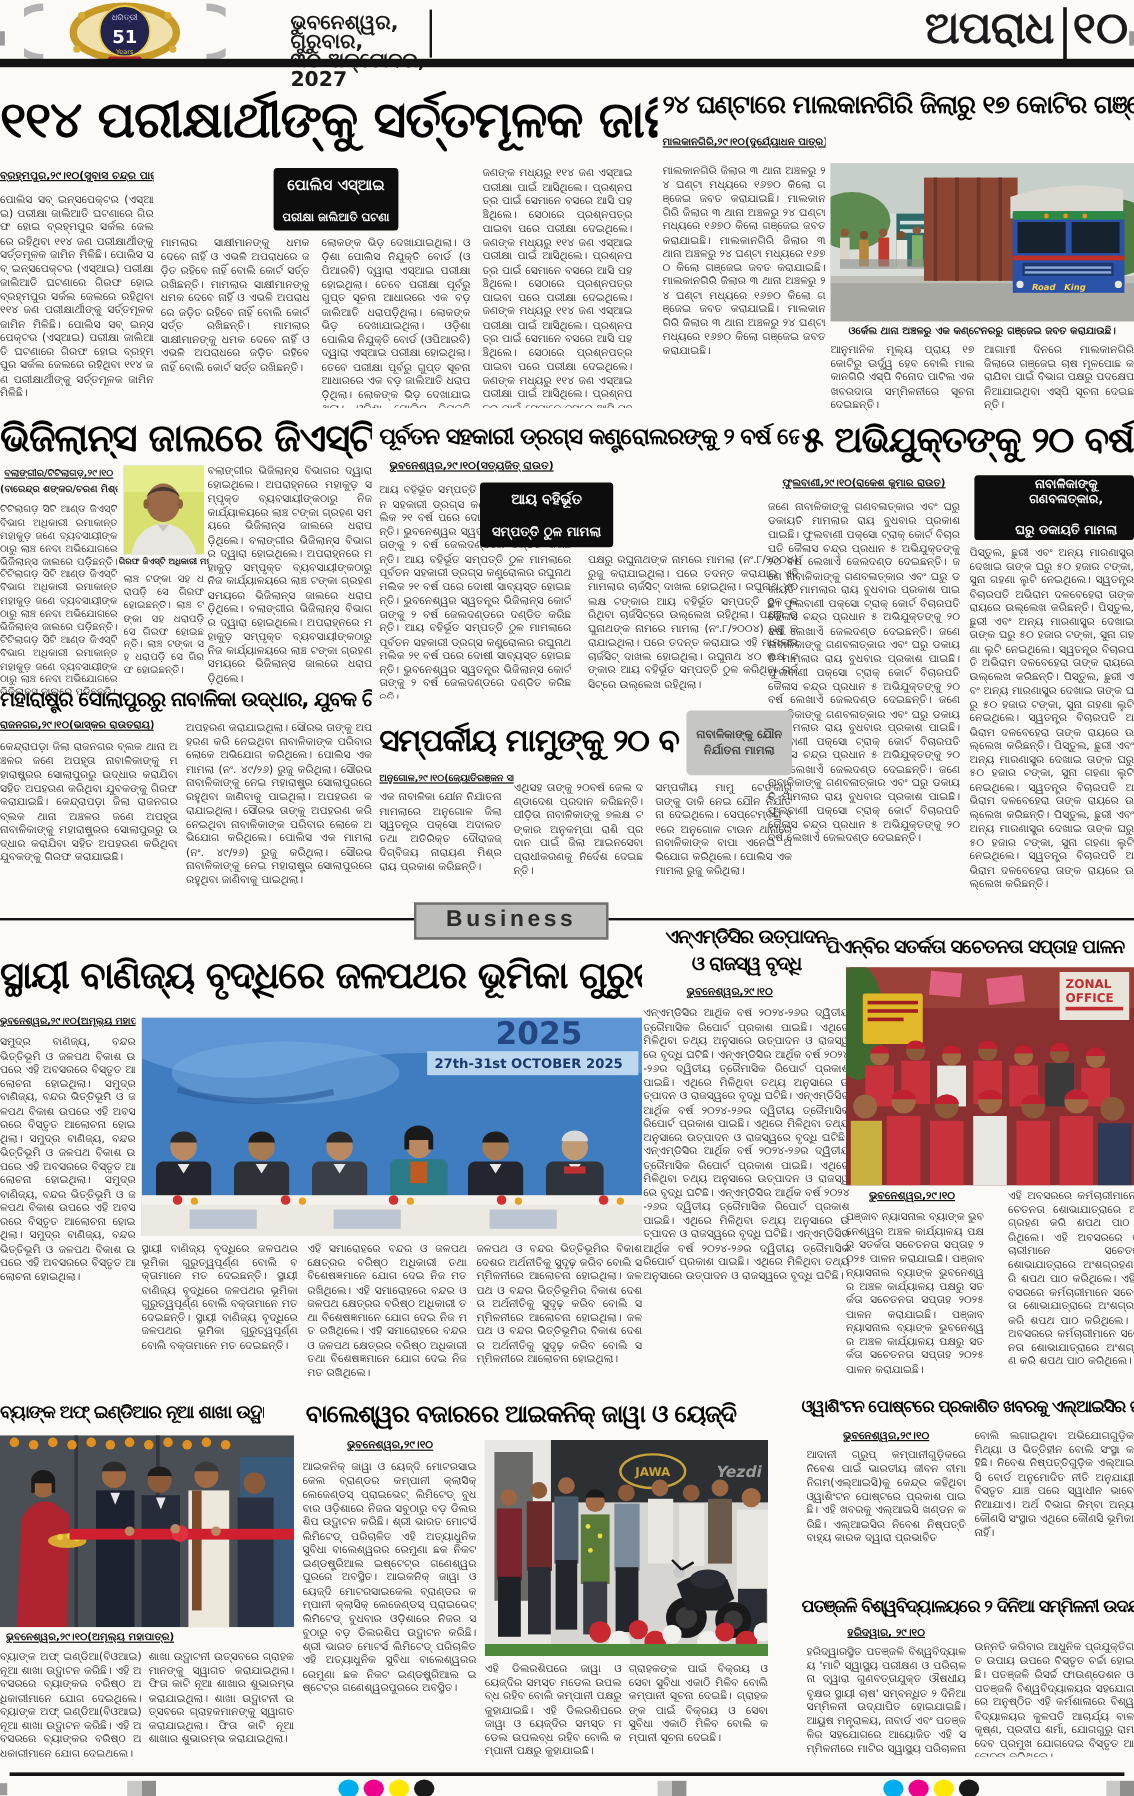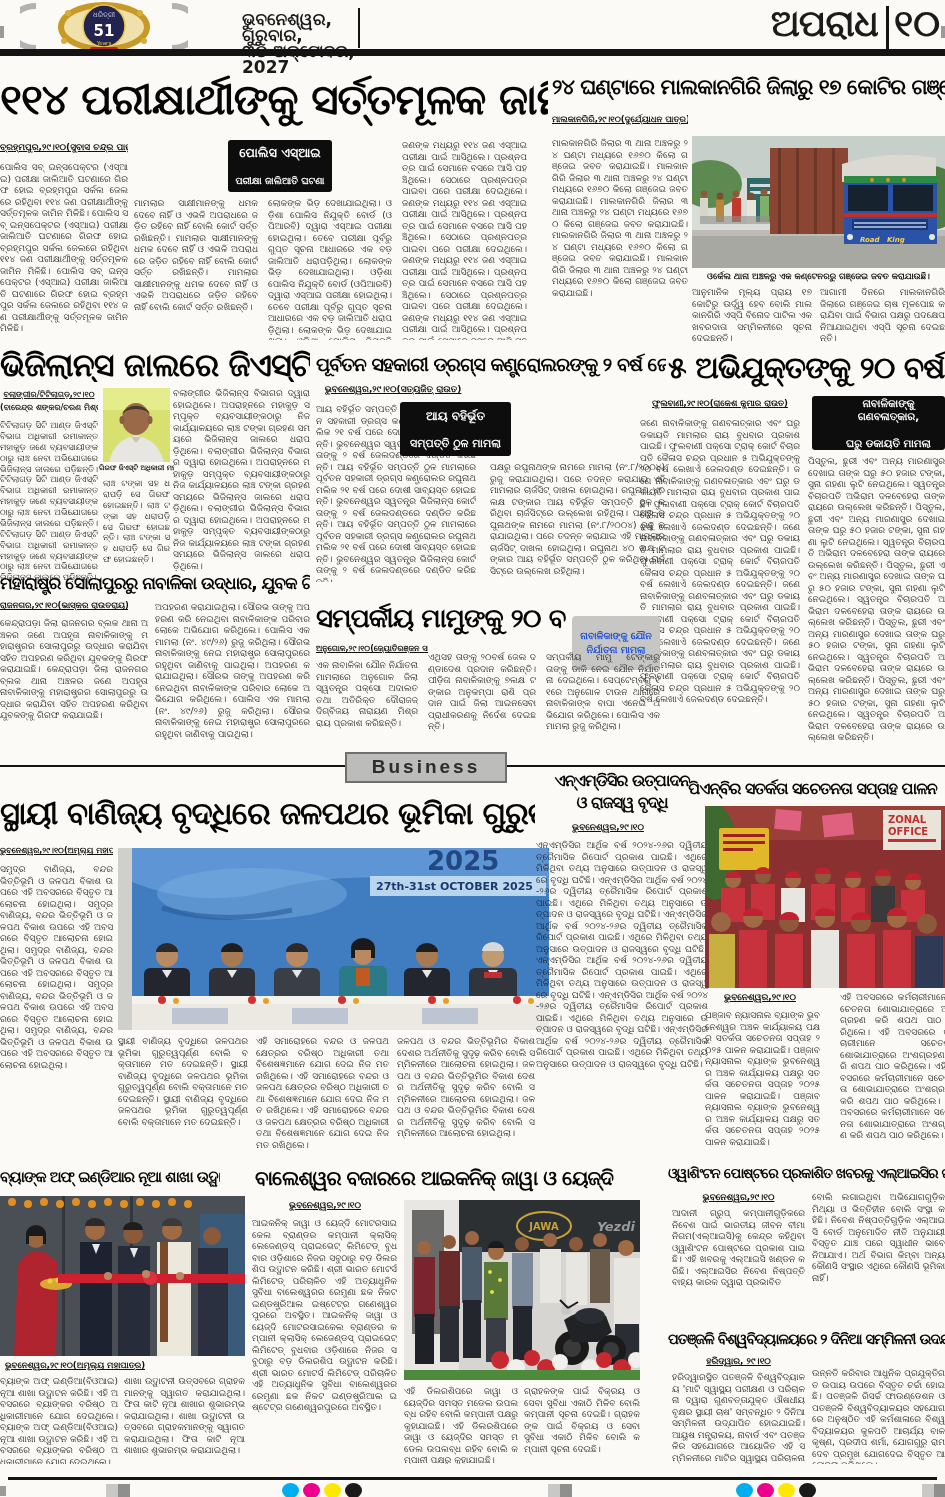--- a/index.html
+++ b/index.html
@@ -9,23 +9,23 @@
   .headline{position:absolute;font-weight:bold;color:#050505;white-space:nowrap;
             overflow:hidden;text-align:center;letter-spacing:-1px;}
   .headline.wrap{white-space:normal;}
   .byline{position:absolute;font-size:9px;font-weight:bold;text-align:center;
           text-decoration:underline;white-space:nowrap;overflow:hidden;color:#111;}
   .col{position:absolute;font-size:9px;line-height:1.28;text-align:justify;
        overflow:hidden;word-break:break-all;color:#262626;}
   .kicker{position:absolute;background:#0d0d0d;color:#fff;border-radius:3px;
           display:flex;flex-direction:column;justify-content:center;align-items:center;
           text-align:center;overflow:hidden;font-weight:bold;gap:14px;padding:2px;box-sizing:border-box;}
-  .graybox{position:absolute;background:#c6c6c4;color:#1d4ed8;border-radius:4px;
+  .graybox{position:absolute;background:#c6c6c4;color:#404040;border-radius:4px;
           display:flex;flex-direction:column;justify-content:center;align-items:center;
-          text-align:center;overflow:hidden;font-weight:bold;gap:2px;padding:2px;box-sizing:border-box;margin-top:24px;}
+          text-align:center;overflow:hidden;font-weight:bold;gap:2px;padding:2px;box-sizing:border-box;}
   .caption{position:absolute;font-size:8.5px;font-weight:bold;text-align:center;
            overflow:hidden;white-space:nowrap;color:#111;}
   .photo{position:absolute;overflow:hidden;background:#cfcfcb;}
   .photo svg{display:block;}
   .rule{position:absolute;background:#141414;}
   .bizbox{position:absolute;background:#bcbcba;border:2px solid #6f6f6d;color:#2d2d2b;
           font-family:"Liberation Sans",sans-serif;font-weight:bold;letter-spacing:3px;
           text-align:center;overflow:hidden;}
   .regsq{position:absolute;background:linear-gradient(90deg,#c8c8c6 0 50%,#8f8f8d 50% 100%);}
   .dot{position:absolute;width:17px;height:15px;border-radius:50%;}
@@ -189,21 +189,21 @@
   <div class="col" style="left:316px;top:660px;width:102px;height:95px;">ଏକ ନାବାଳିକା ଯୌନ ନିର୍ଯାତନା ମାମଲାରେ ଅନୁଗୋଳ ଜିଲା ସ୍ୱତନ୍ତ୍ର ପକ୍ସୋ ଅଦାଲତ ତଥା ଅତିରିକ୍ତ ଦୌରାଜଜ୍ ଦିଗ୍ବିଜୟ ନାରାୟଣ ମିଶ୍ର ରାୟ ପ୍ରକାଶ କରିଛନ୍ତି।</div>
   <div class="col" style="left:428px;top:652px;width:108px;height:103px;">ଏଥିସହ ତାଙ୍କୁ ୨୦ବର୍ଷ ଜେଲ ଦଣ୍ଡାଦେଶ ପ୍ରଦାନ କରିଛନ୍ତି। ପୀଡ଼ିତା ନାବାଳିକାଙ୍କୁ ୭ଲକ୍ଷ ଟଙ୍କାର ଅନୁକମ୍ପା ରାଶି ପ୍ରଦାନ ପାଇଁ ଜିଲା ଆଇନସେବା ପ୍ରାଧୀକରଣକୁ ନିର୍ଦେଶ ଦେଇଛନ୍ତି।</div>
   <div class="col" style="left:546px;top:652px;width:114px;height:103px;">ସମ୍ପର୍କୀୟ ମାମୁ ଟେଙ୍କାରୁ ତାଙ୍କୁ ଡାକି ନେଇ ଯୌନ ନିର୍ଯାତନା ଦେଇଥିଲେ। ସେପ୍ଟେମ୍ବର ୧୧ରେ ଅନୁଗୋଳ ଟାଉନ ଥାନାରେ ନାବାଳିକାଙ୍କ ବାପା ଏନେଇ ଅଭିଯୋଗ କରିଥିଲେ। ପୋଲିସ ଏକ ମାମଲା ରୁଜୁ କରିଥିଲା।</div>
 
   <div class="rule" style="left:0;top:765px;width:945px;height:2px;"></div>
   <div class="bizbox" style="left:345px;top:752px;width:158px;height:27px;font-size:19px;line-height:25px;">Business</div>
 
   <div class="headline" style="left:0;top:786px;width:535px;height:54px;font-size:31px;line-height:54px;">ସ୍ଥାୟୀ ବାଣିଜ୍ୟ ବୃଦ୍ଧିରେ ଜଳପଥର ଭୂମିକା ଗୁରୁତ୍ୱପୂର୍ଣ୍ଣ</div>
   <div class="byline" style="left:0;top:846px;width:113px;font-size:8px;">ଭୁବନେଶ୍ୱର,୨୯।୧୦(ଅମୂଲ୍ୟ ମହାପାତ୍ର)</div>
   <div class="col" style="left:0;top:864px;width:113px;height:290px;">ସମୁଦ୍ର ବାଣିଜ୍ୟ, ବନ୍ଦର ଭିତ୍ତିଭୂମି ଓ ଜଳପଥ ବିକାଶ ଉପରେ ଏହି ଅବସରରେ ବିସ୍ତୃତ ଆଲୋଚନା ହୋଇଥିଲା। ସମୁଦ୍ର ବାଣିଜ୍ୟ, ବନ୍ଦର ଭିତ୍ତିଭୂମି ଓ ଜଳପଥ ବିକାଶ ଉପରେ ଏହି ଅବସରରେ ବିସ୍ତୃତ ଆଲୋଚନା ହୋଇଥିଲା। ସମୁଦ୍ର ବାଣିଜ୍ୟ, ବନ୍ଦର ଭିତ୍ତିଭୂମି ଓ ଜଳପଥ ବିକାଶ ଉପରେ ଏହି ଅବସରରେ ବିସ୍ତୃତ ଆଲୋଚନା ହୋଇଥିଲା। ସମୁଦ୍ର ବାଣିଜ୍ୟ, ବନ୍ଦର ଭିତ୍ତିଭୂମି ଓ ଜଳପଥ ବିକାଶ ଉପରେ ଏହି ଅବସରରେ ବିସ୍ତୃତ ଆଲୋଚନା ହୋଇଥିଲା। ସମୁଦ୍ର ବାଣିଜ୍ୟ, ବନ୍ଦର ଭିତ୍ତିଭୂମି ଓ ଜଳପଥ ବିକାଶ ଉପରେ ଏହି ଅବସରରେ ବିସ୍ତୃତ ଆଲୋଚନା ହୋଇଥିଲା।</div>
-  <div class="photo" style="left:118px;top:848px;width:417px;height:182px;padding-left:14px;">
+  <div class="photo" style="left:118px;top:848px;width:417px;height:182px;">
     <svg width="417" height="182" viewBox="0 0 417 182">
       <rect width="417" height="182" fill="#3f7cc0"></rect>
       <path d="M0,34 q70,28 140,8 t150,-8 t127,12 l0,-46 -417,0 z" fill="#5e95d4"></path>
       <ellipse cx="120" cy="46" rx="95" ry="26" fill="#7fb2e2" opacity="0.45"></ellipse>
       <path d="M30,60 q60,18 130,2" stroke="#2a5a9a" stroke-width="5" fill="none" opacity="0.6"></path>
       <text x="295" y="22" font-size="26" font-weight="bold" fill="#1c3f7a" opacity="0.9">2025</text>
       <rect x="238" y="28" width="176" height="20" fill="#cfe4f4" opacity="0.85"></rect>
       <text x="244" y="42" font-size="11" font-weight="bold" fill="#1a3a6e">27th-31st OCTOBER 2025</text>
       <g>
         <rect x="12" y="120" width="46" height="44" rx="6" fill="#23262e"></rect>

